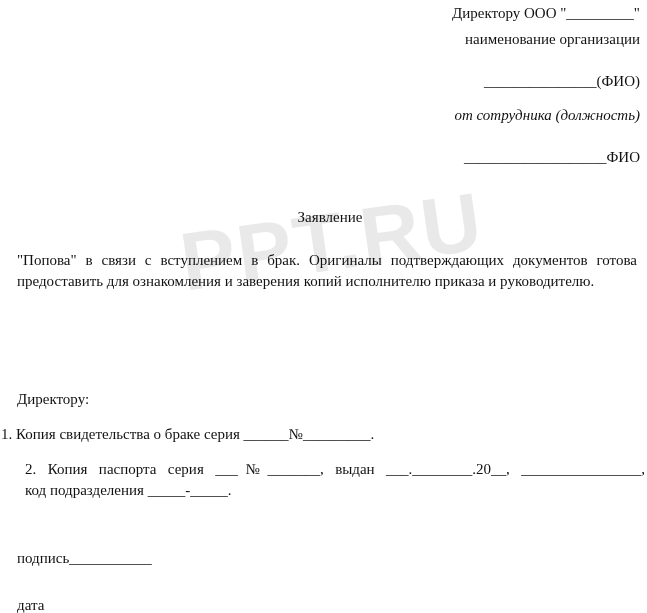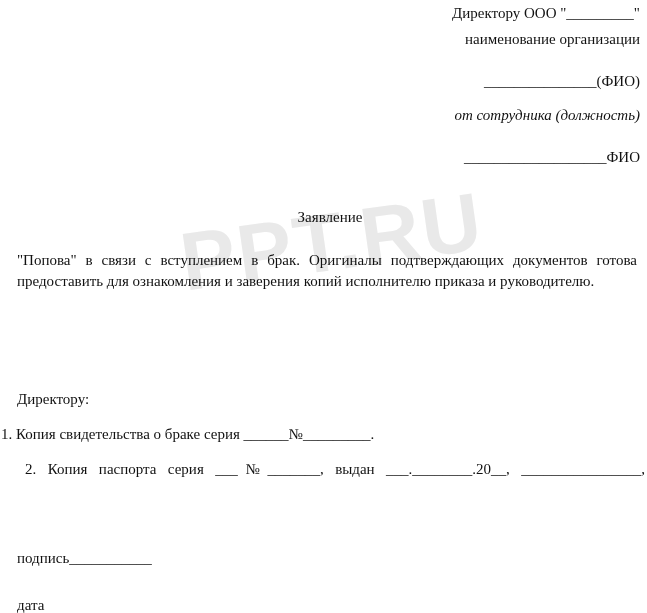--- a/index.html
+++ b/index.html
@@ -47,16 +47,17 @@
 <div class="body-para">
   <span class="line">"Попова" в связи с вступлением в брак. Оригиналы подтверждающих документов готова</span>
   <span class="line last">предоставить для ознакомления и заверения копий исполнителю приказа и руководителю.</span>
 </div>
 
 <div class="abs" style="left:17px; top:390px;">Директору:</div>
 <div class="abs" style="left:1px; top:425px;">1. Копия свидетельства о браке серия ______№_________.</div>
 
 <div class="item2">
   <span class="line">2. Копия паспорта серия ___№_______, выдан ___.________.20__, ________________,</span>
+  <span class="line last">код подразделения _____-_____.</span>
 </div>
 
 <div class="abs" style="left:17px; top:549px;">подпись___________</div>
 <div class="abs" style="left:17px; top:584px;margin-top:12px;">дата</div>
 
 </body></html>

